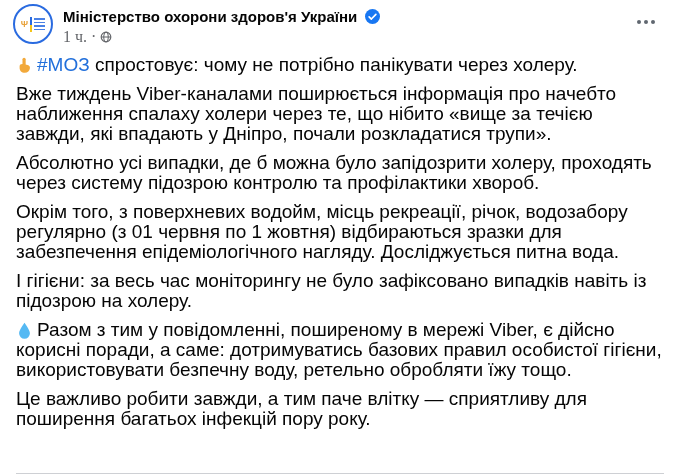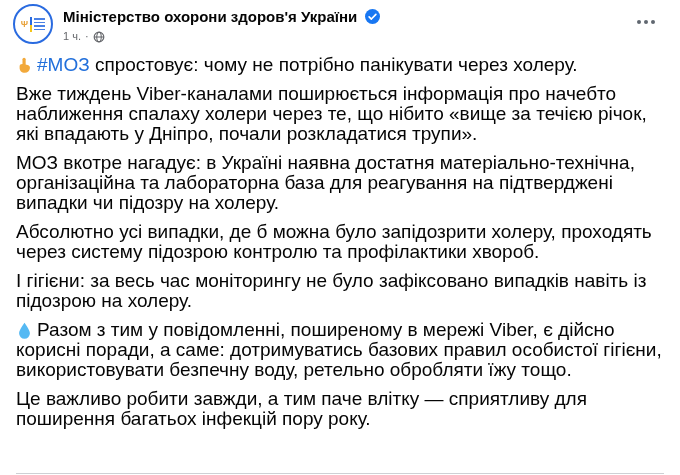--- a/index.html
+++ b/index.html
@@ -24,21 +24,21 @@
     flex:0 0 auto;cursor:pointer;
   }
   .avatar .trident{color:var(--trident-gold);font-size:9px;line-height:1;font-weight:bold;}
   .avatar .stripe{width:2px;height:15px;background:linear-gradient(to bottom,var(--avatar-ring) 50%,#F5C518 50%);}
   .avatar .loglines{display:flex;flex-direction:column;gap:2px;}
   .avatar .loglines i{display:block;width:11px;height:1.5px;background:var(--avatar-ring);opacity:.85;}
   .hinfo{margin-left:10px;padding-top:3px;}
   .author-row{display:flex;align-items:center;gap:8px;}
   .author{font-size:15px;font-weight:bold;color:var(--text);cursor:pointer;line-height:19px;}
   .badge{width:15px;height:15px;display:inline-block;flex:0 0 auto;}
-  .meta{display:flex;align-items:center;gap:4px;margin-top:3px;font-size:11px;color:var(--secondary);line-height:15px;}
+  .meta{display:flex;align-items:center;gap:4px;margin-top:3px;font-size:16px;color:var(--secondary);line-height:15px;font-family:Liberation Serif, serif;}
   .meta .ts{cursor:pointer;}
   .meta .globe{width:12px;height:12px;display:inline-block;}
   .more-btn{
     position:absolute;top:8px;right:16px;width:36px;height:28px;border:none;background:transparent;
     display:flex;align-items:center;justify-content:center;gap:3px;cursor:pointer;border-radius:6px;
   }
   .more-btn i{width:4px;height:4px;border-radius:50%;background:#606770;display:block;}
 
   
   .content{padding:11px 18px 0 16px;}
@@ -89,23 +89,23 @@
     </button>
   </div>
 
   <div class="content">
     <p>
       <svg class="emoji" viewBox="0 0 16 16" aria-hidden="true">
         <rect x="6.1" y="0.7" width="3" height="8.6" rx="1.5" fill="#F2A93B"></rect>
         <path d="M3.4 8.6 C3.4 6.9 5 6.3 6.5 6.6 L11 7.5 C12.7 7.9 13.3 9 13.1 10.5 C12.8 12.8 11 14.8 8.2 14.8 C5.3 14.8 3.4 12.8 3.4 10.3 Z" fill="#F2A93B"></path>
       </svg><a class="hashtag" href="#">#МОЗ</a><span> спростовує: чому не потрібно панікувати через холеру.</span>
     </p>
-    <p>Вже тиждень Viber-каналами поширюється інформація про начебто наближення спалаху холери через те, що нібито «вище за течією річок, які впадають у Дніпро, почали розкладатися трупи».</p>
-    <p>МОЗ вкотре нагадує: в Україні наявна достатня матеріально-технічна, організаційна та лабораторна база для реагування на підтверджені випадки чи підозру на холеру.</p>
+    <p>Вже тиждень Viber-каналами поширюється інформація про начебто наближення спалаху холери через те, що нібито «вище за течією завжди, які впадають у Дніпро, почали розкладатися трупи».</p>
     <p>Абсолютно усі випадки, де б можна було запідозрити холеру, проходять через систему підозрою контролю та профілактики хвороб.</p>
+    <p>Окрім того, з поверхневих водойм, місць рекреації, річок, водозабору регулярно (з 01 червня по 1 жовтня) відбираються зразки для забезпечення епідеміологічного нагляду. Досліджується питна вода.</p>
     <p>І гігієни: за весь час моніторингу не було зафіксовано випадків навіть із підозрою на холеру.</p>
     <p>
       <svg class="emoji" viewBox="0 0 16 16" aria-hidden="true">
         <path d="M8 0.8 C8 0.8 2.9 7.6 2.9 10.7 a5.1 5.1 0 0 0 10.2 0 C13.1 7.6 8 0.8 8 0.8 Z" fill="#55B9F3"></path>
       </svg><span>Разом з тим у повідомленні, поширеному в мережі Viber, є дійсно корисні поради, а саме: дотримуватись базових правил особистої гігієни, використовувати безпечну воду, ретельно обробляти їжу тощо.</span>
     </p>
     <p>Це важливо робити завжди, а тим паче влітку — сприятливу для поширення багатьох інфекцій пору року.</p>
   </div>
 
   <div class="bottom-divider"></div>

